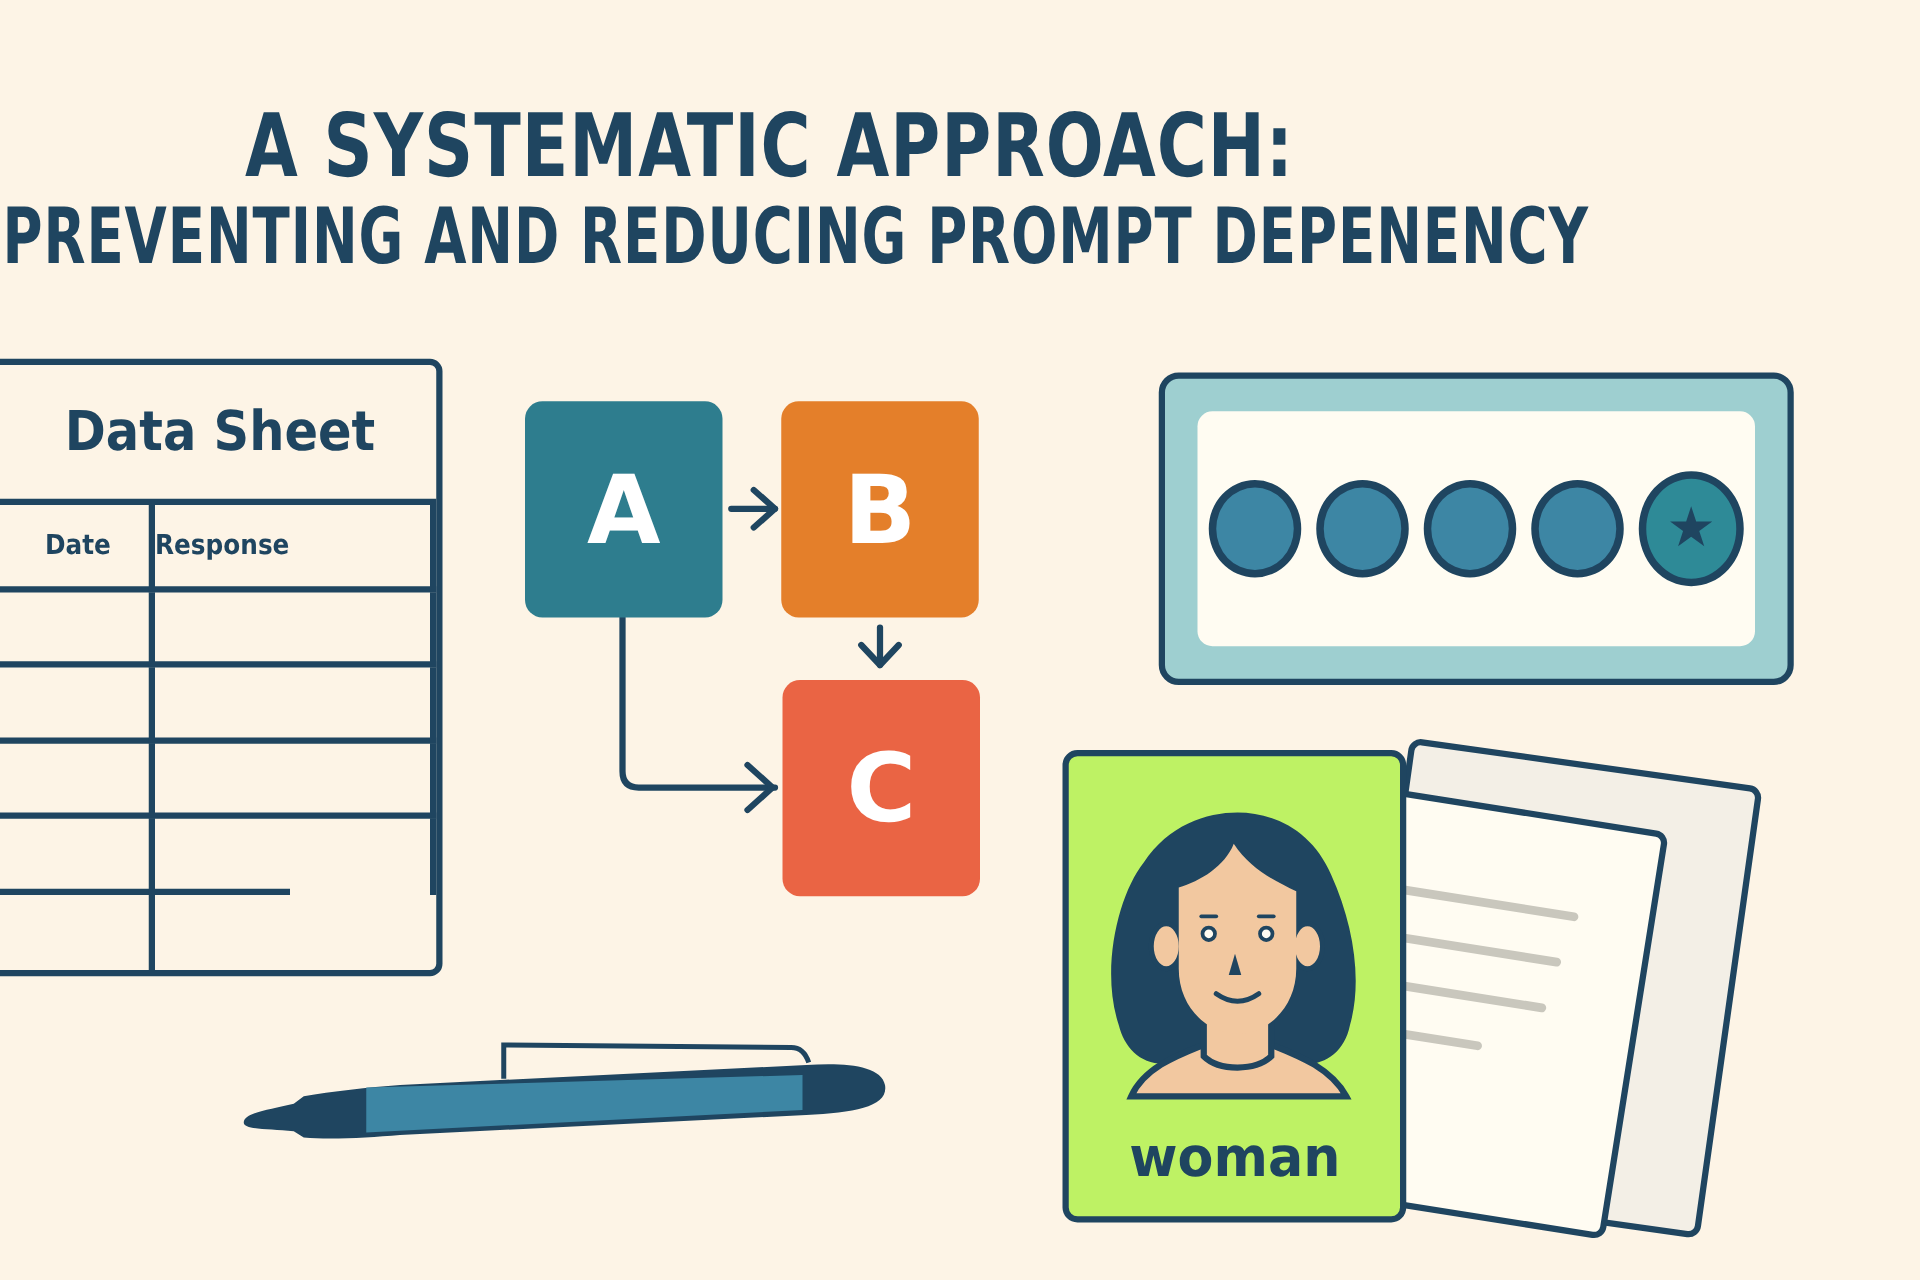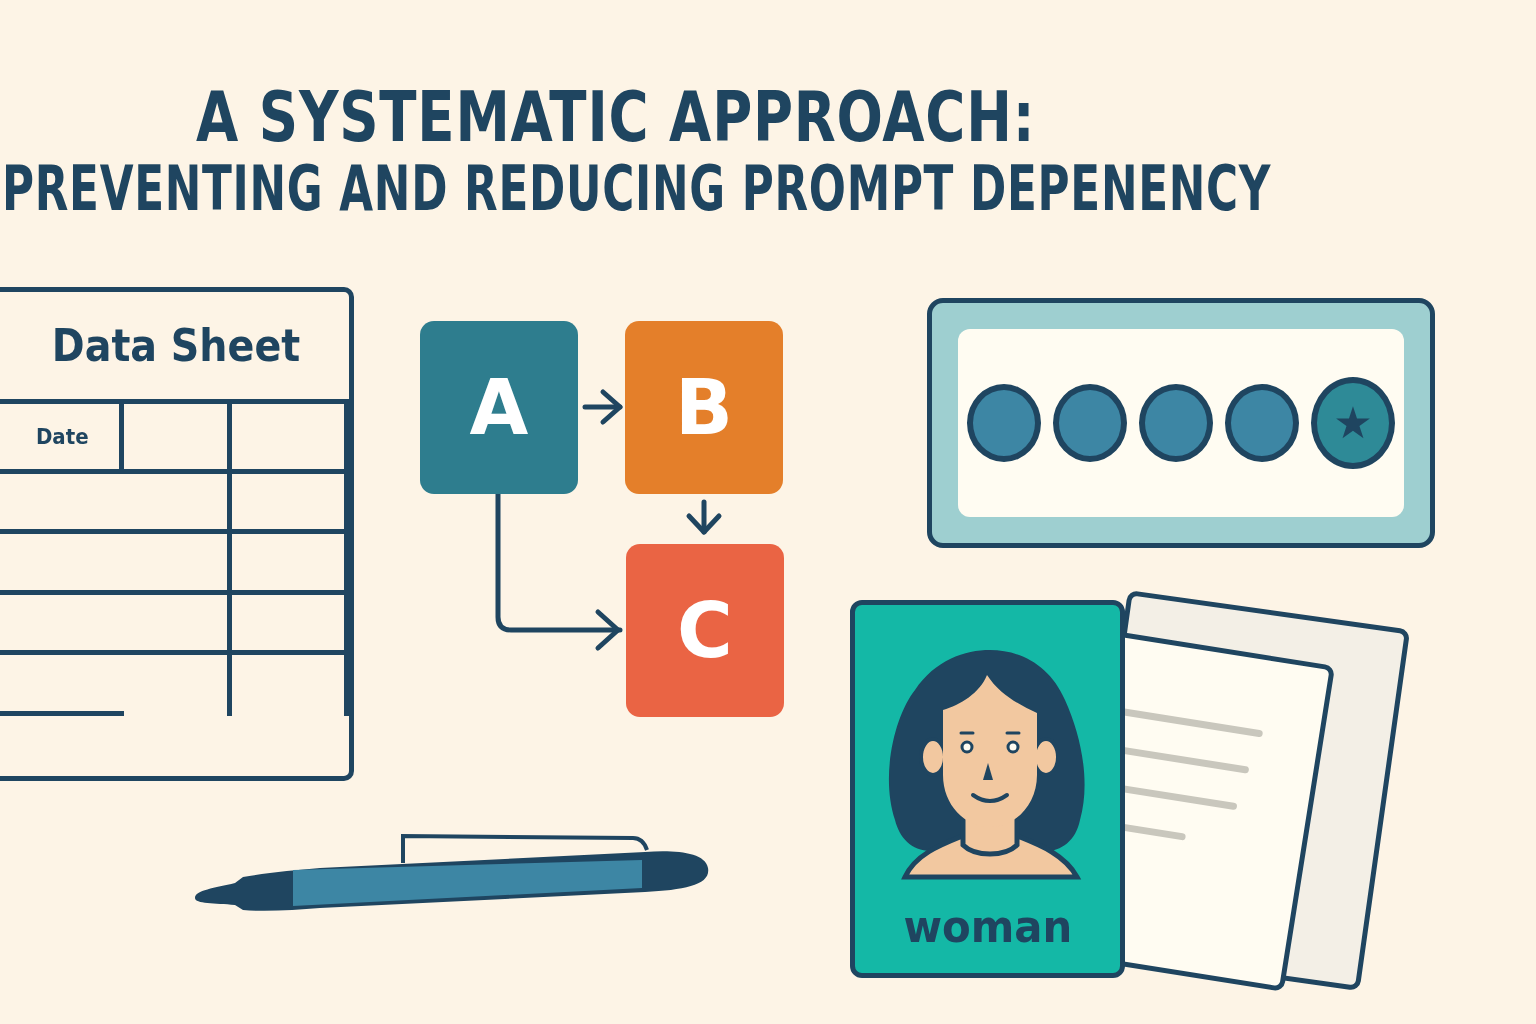--- a/index.html
+++ b/index.html
@@ -85,21 +85,21 @@
   .paper-front {
     position: absolute; left: 1108px; top: 630px; width: 220px; height: 320px;
     background: #fffcf2; border: 5px solid #1f4560; border-radius: 10px;
     transform: rotate(9deg); transform-origin: left top;
   }
   .paper-line { position: absolute; height: 7px; background: #c9c7bd; border-radius: 4px; left: 14px; }
 
   
   .card {
     position: absolute; left: 850px; top: 600px; width: 275px; height: 378px;
-    background: #14b8a6; border: 5px solid #1f4560; border-radius: 12px; box-sizing: border-box;
+    background: #bef264; border: 5px solid #1f4560; border-radius: 12px; box-sizing: border-box;
     overflow: hidden;
   }
   .card-label {
     position: absolute; left: 0; right: 0; top: 296px; text-align: center;
     font-size: 44px; font-weight: bold; color: #1f4560;
   }
   .card-label span { display: inline-block; transform: scaleX(0.95); }
 
   .pen { position: absolute; left: 185px; top: 830px; }
 </style>
@@ -109,20 +109,23 @@
 <div class="title l1">A SYSTEMATIC APPROACH:</div>
 <div class="title l2">PREVENTING AND REDUCING PROMPT DEPENENCY</div>
 
 <div class="sheet">
   <div class="sheet-title">
     <span>Data Sheet</span>
   </div>
   <div class="sheet-grid">
     <div class="cell hdr c0">
         <span>Date</span>
+      </div>
+    <div class="cell hdr last-col">
+        <span>Response</span>
       </div>
 
     <div class="cell"></div>
     <div class="cell"></div>
     <div class="cell last-col"></div>
 
     <div class="cell"></div>
     <div class="cell"></div>
     <div class="cell last-col"></div>
 

